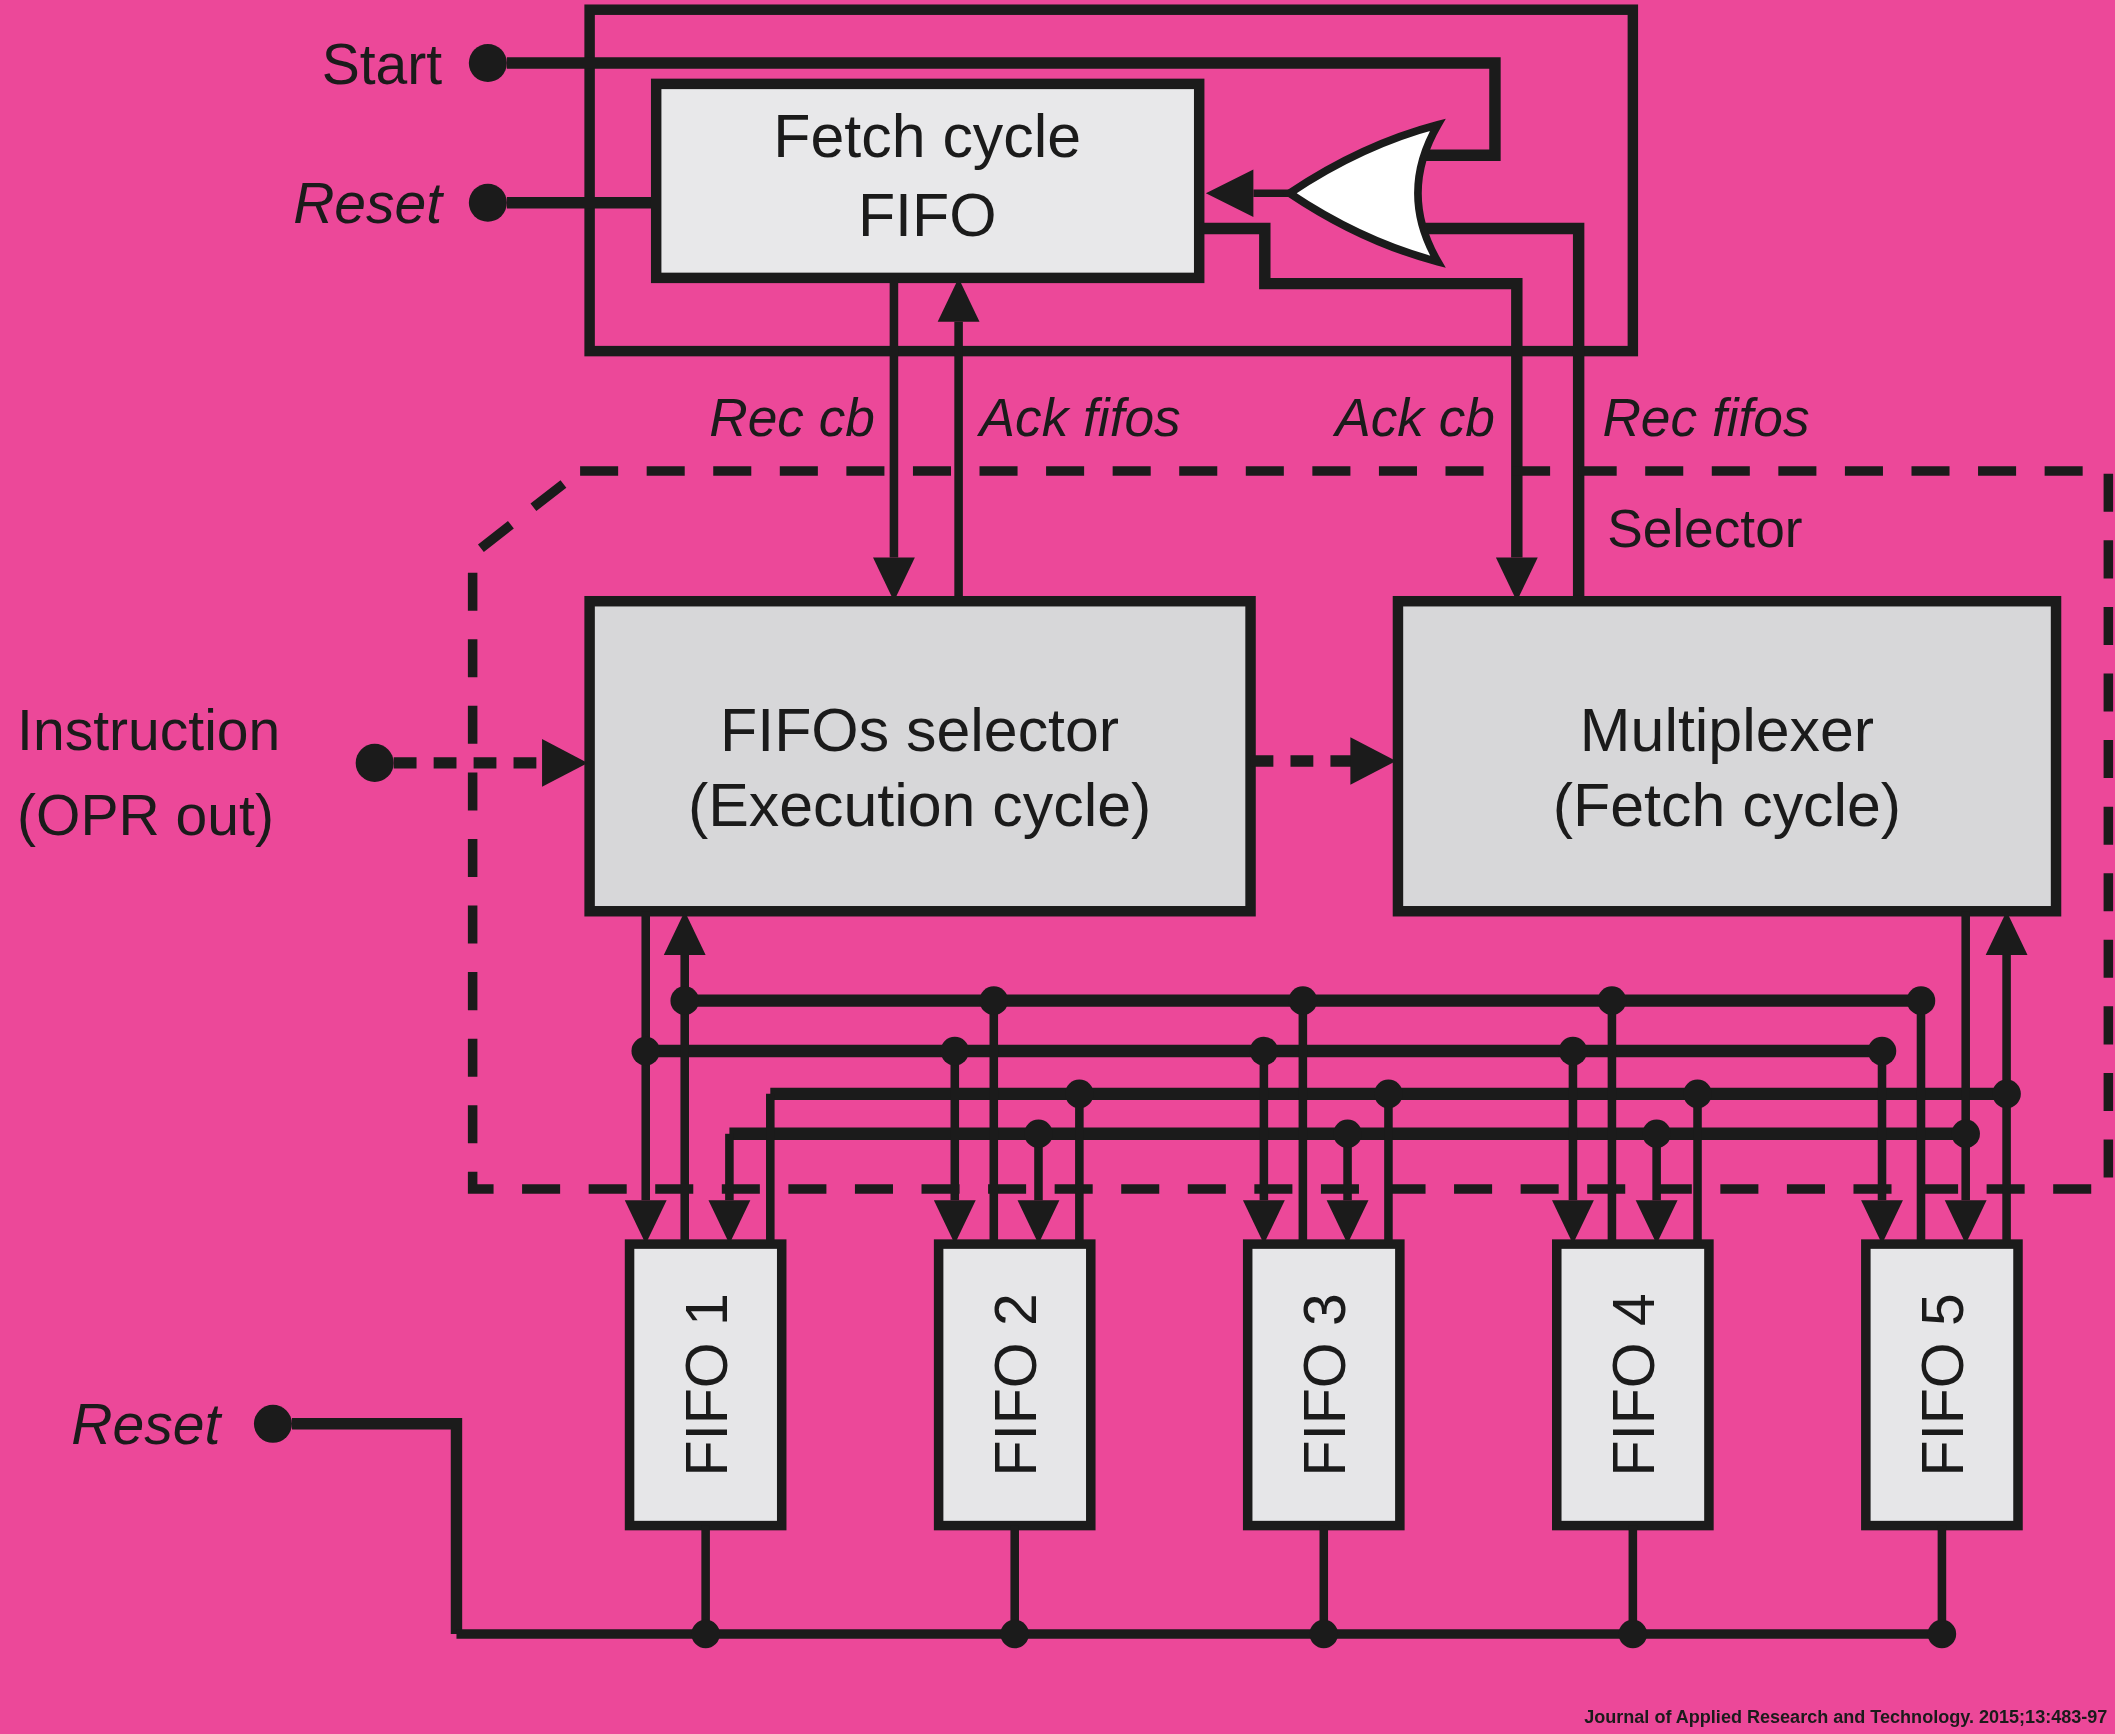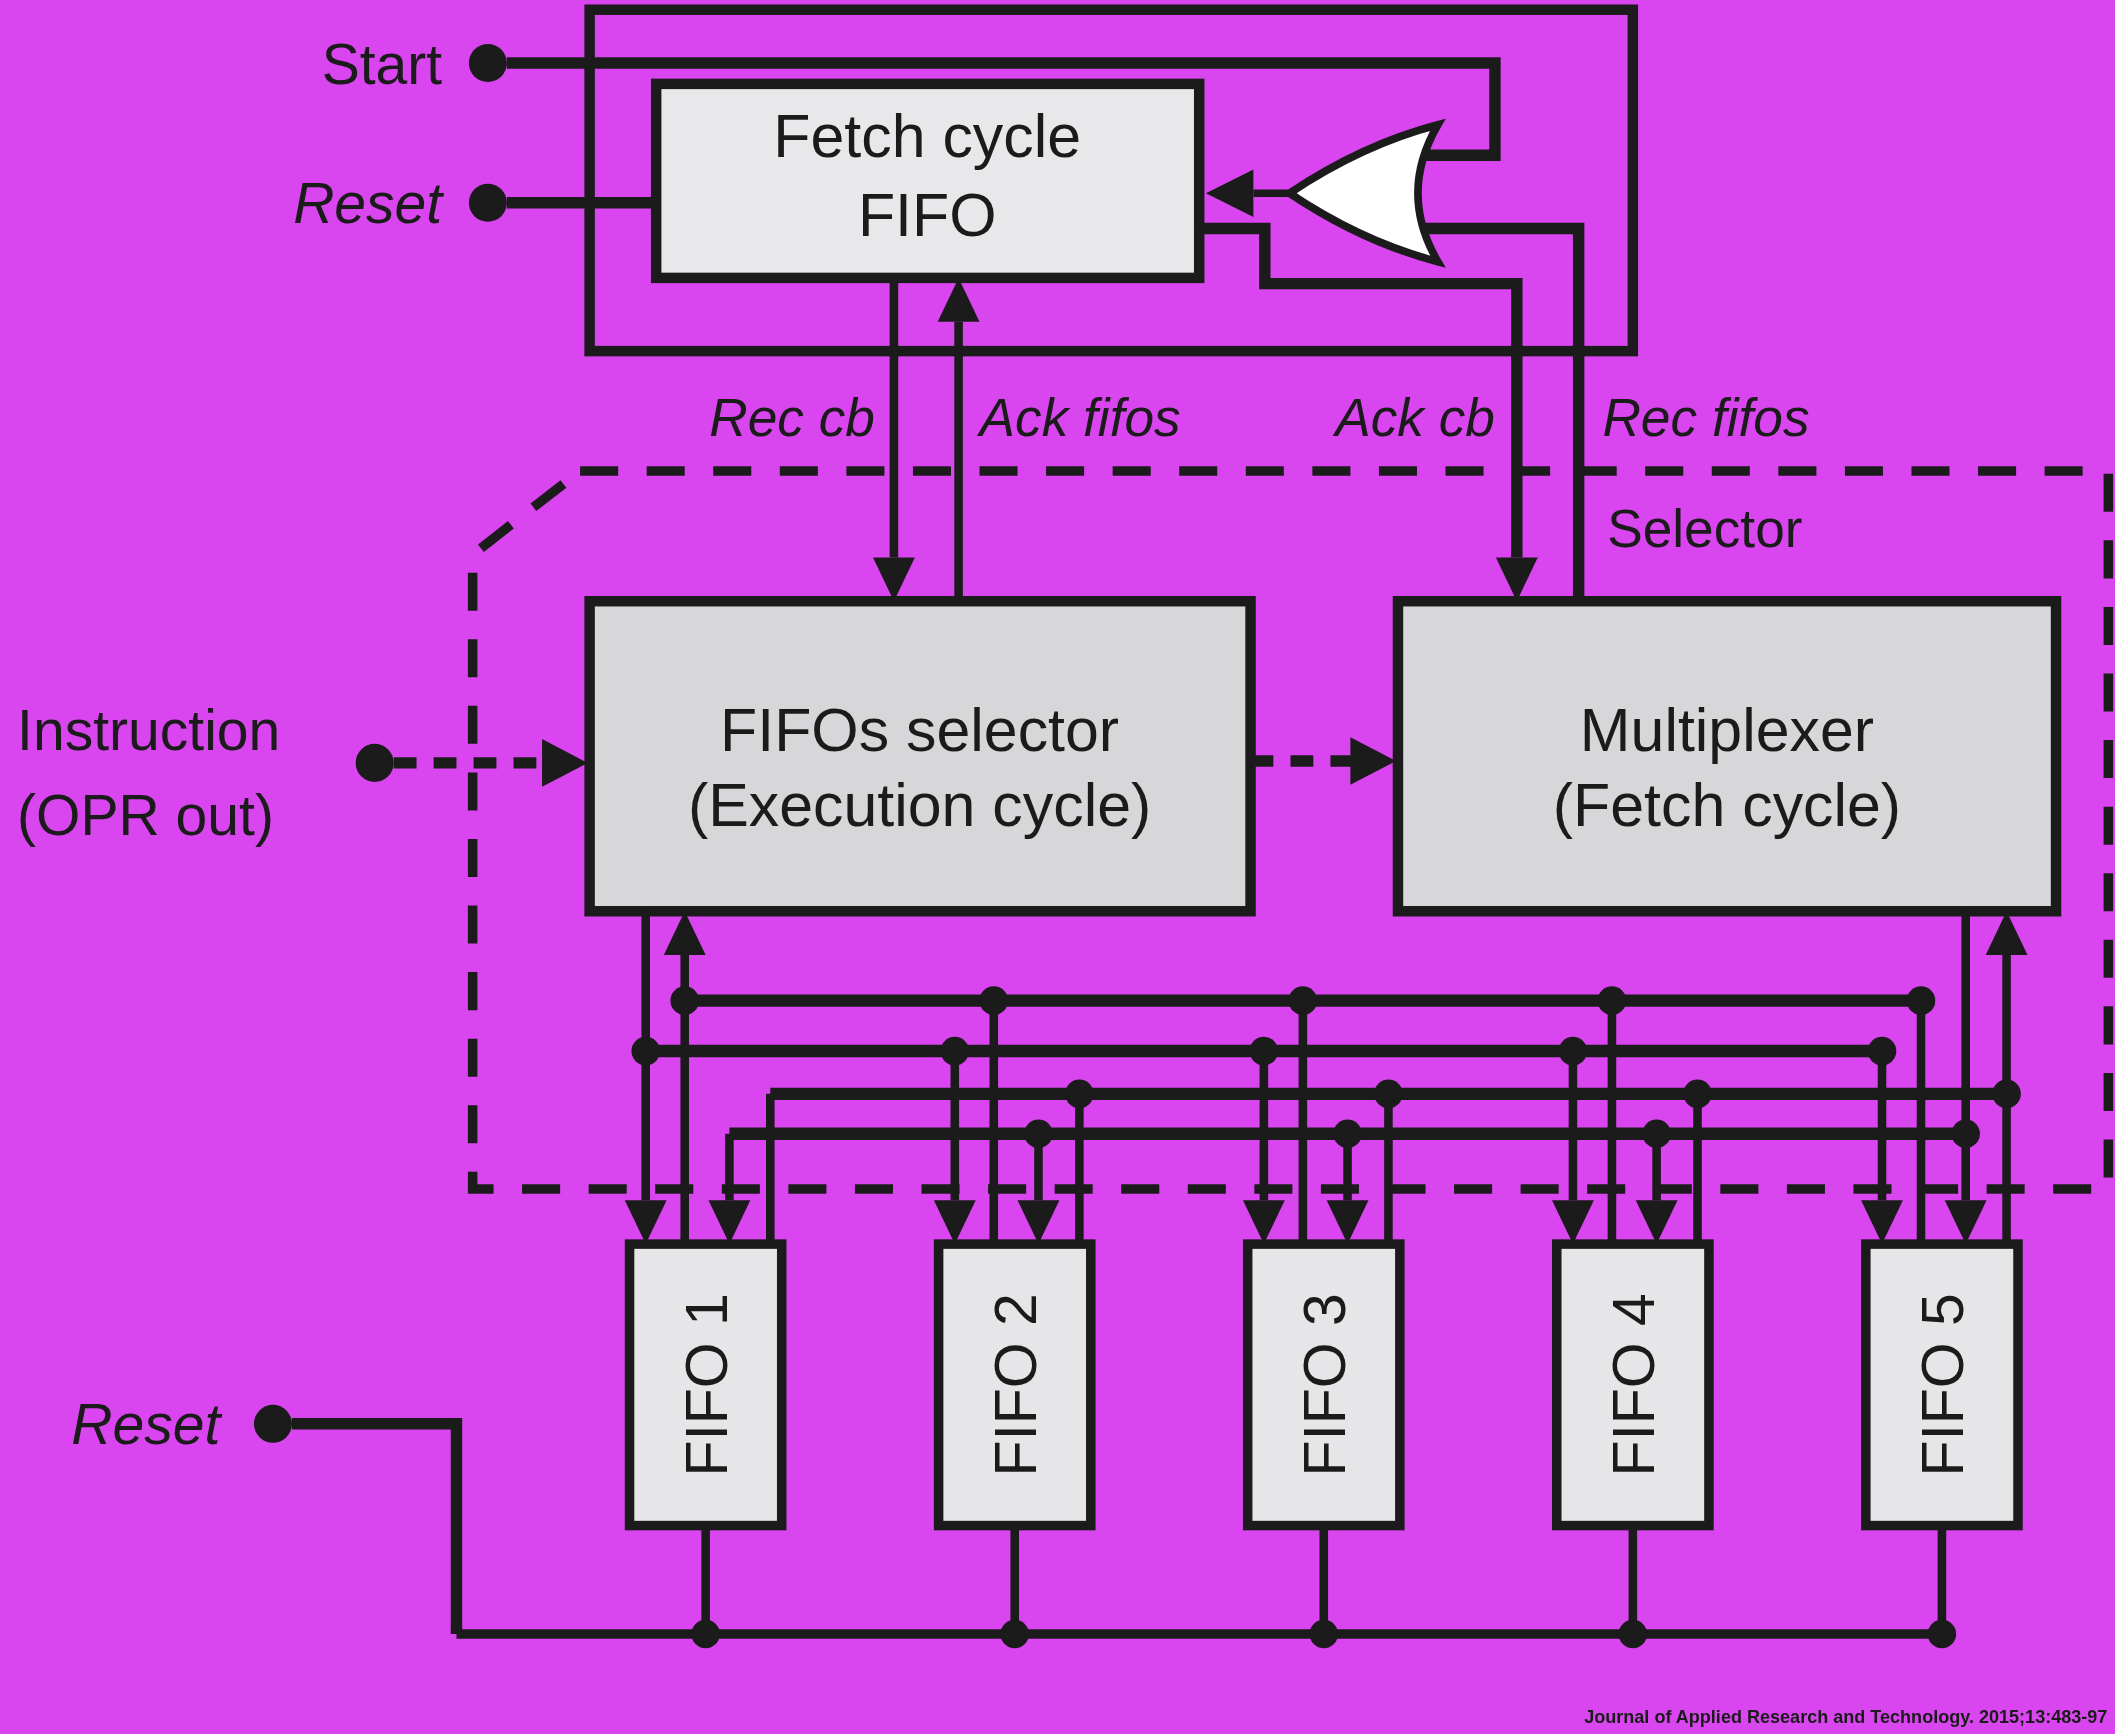--- a/index.html
+++ b/index.html
@@ -1,17 +1,17 @@
 <!DOCTYPE html>
 <html style="font-size:15px"><head>
 <meta charset="utf-8">
 <style>
   html,body{margin:0;padding:0;background:#ffffff;}
   .figure-canvas{
-    position:relative;width:2115px;height:1735px;background:#d946ef;
+    position:relative;width:2115px;height:1735px;background:#ec4899;
     font-family:"Liberation Sans",sans-serif;overflow:hidden;
   }
   svg{display:block}
   .ink-stroke{stroke:#1b1b1b;fill:none}
   .ink-fill{fill:#1b1b1b;stroke:none}
   text{fill:#1b1b1b;font-family:"Liberation Sans",sans-serif}
   .t-io{font-size:60px}
   .t-io-italic{font-size:60px;font-style:italic}
   .t-sig{font-size:56px;font-style:italic}
   .t-block{font-size:64px}

